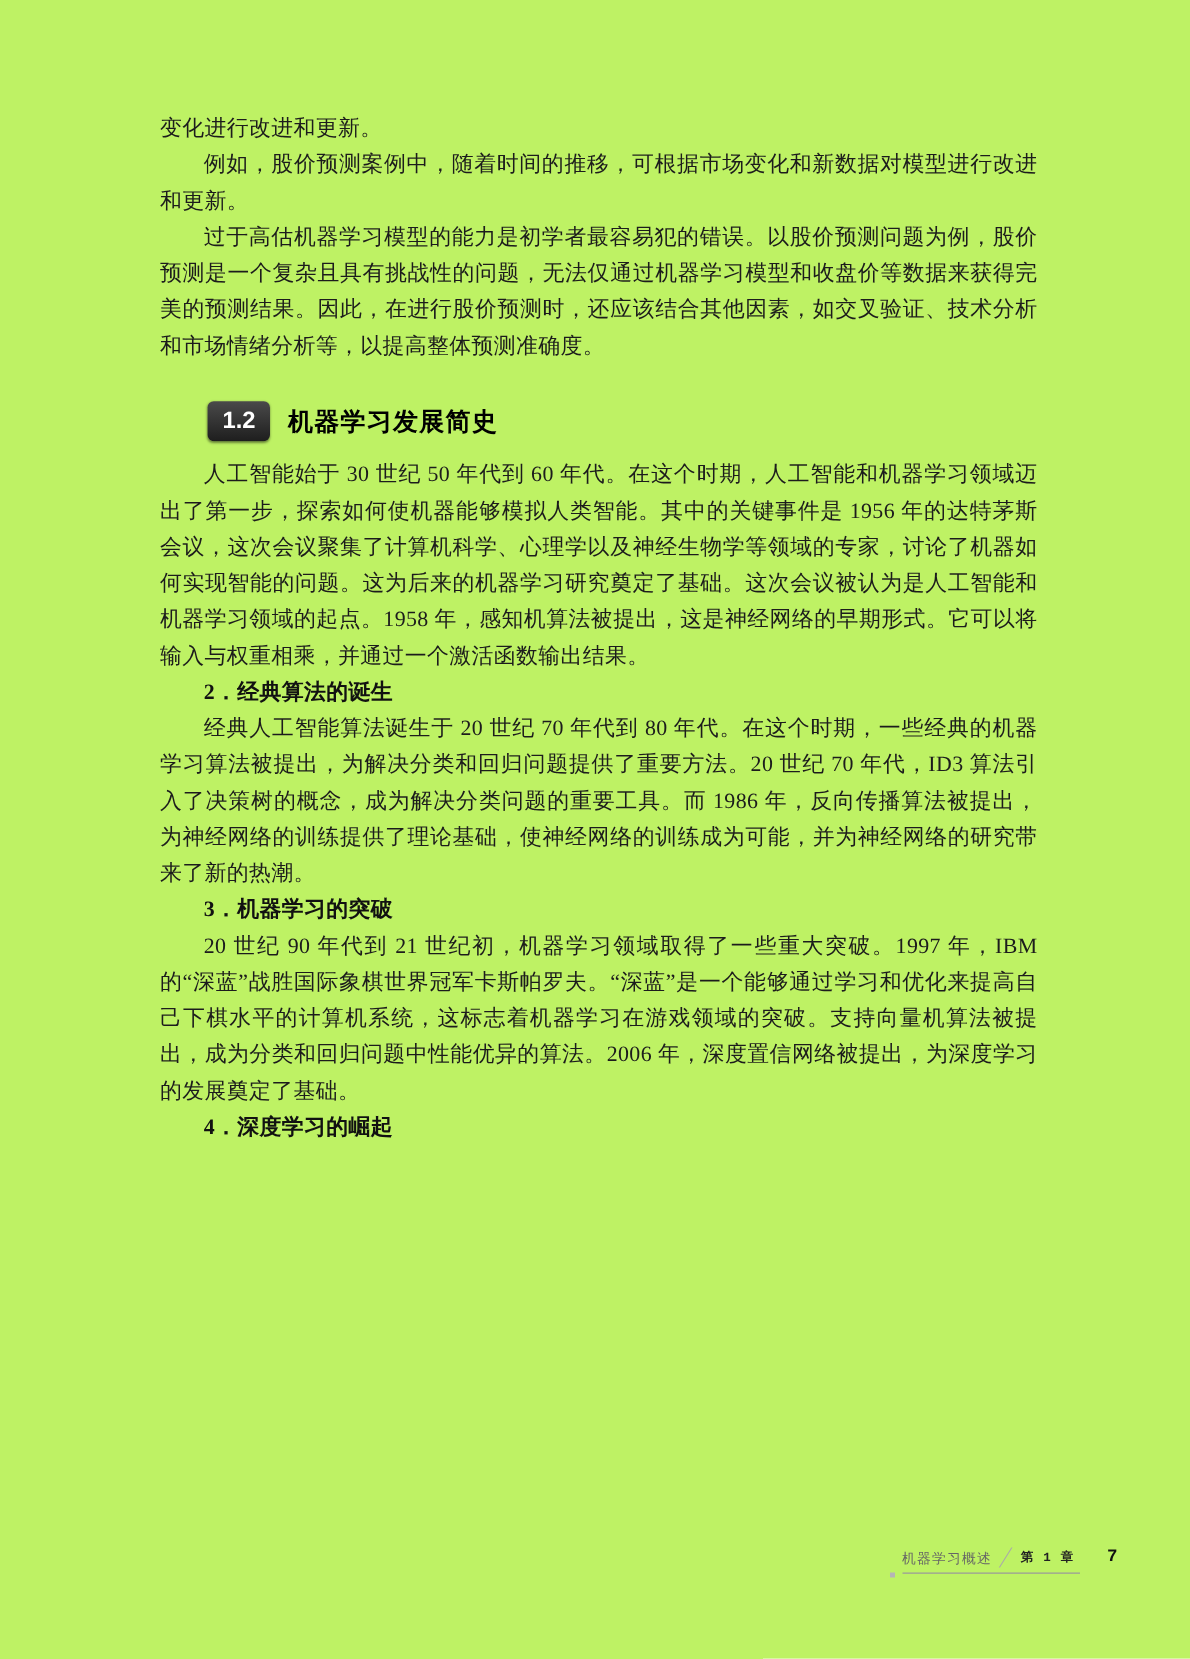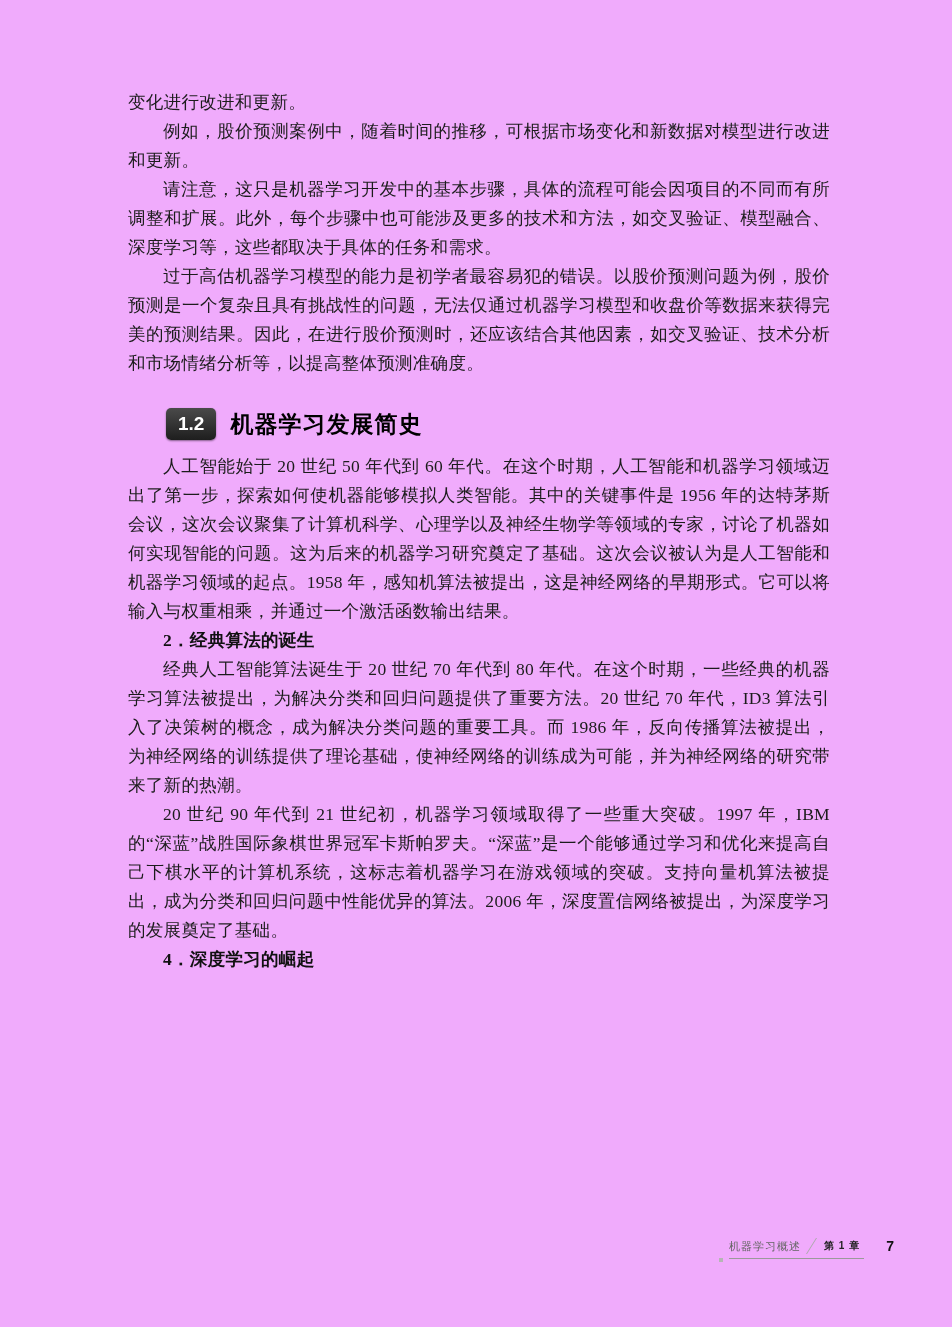--- a/index.html
+++ b/index.html
@@ -7,21 +7,21 @@
   body {
     width: 952px;
     height: 1327px;
     position: relative;
     font-family: "Liberation Serif", "DejaVu Serif", serif;
     color: #1c1c1c;
   }
   .page {
     position: absolute;
     inset: 0;
-    background: #f0abfc;
+    background: #bef264;
     overflow: hidden;
   }
   .content {
     position: absolute;
     top: 88px;
     left: 128px;
     width: 702px;
   }
   .para {
     font-size: 17.5px;
@@ -54,31 +54,31 @@
     color: #ffffff;
     font-weight: bold;
     font-size: 19px;
     line-height: 1;
     padding: 6px 12px 7px 12px;
     border-radius: 5px;
     box-shadow: 0 1px 2px rgba(0,0,0,0.45);
     font-family: "Liberation Sans", sans-serif;
   }
   .section-title {
-    font-size: 23px;
+    font-size: 20px;
     font-weight: bold;
     color: #000;
     letter-spacing: 1px;
   }
   .footer {
     position: absolute;
     top: 1238px;
     right: 58px;
     display: flex;
-    font-family: Liberation Sans, sans-serif;
+    font-family: Liberation Mono, monospace;
     margin-left: 48px;
   }
   .footer-group {
     display: flex;
     align-items: center;
     border-bottom: 1px solid #9a9a9a;
     padding-bottom: 4px;
     position: relative;
   }
   .footer-group::before {
@@ -120,34 +120,34 @@
   }
 </style>
 </head>
 <body>
 
 <div class="page">
   <div class="content">
 
     <p class="para noindent">变化进行改进和更新。</p>
     <p class="para">例如，股价预测案例中，随着时间的推移，可根据市场变化和新数据对模型进行改进和更新。</p>
-    <p class="para">请注意，这只是机器学习开发中的基本步骤，具体的流程可能会因项目的不同而有所调整和扩展。此外，每个步骤中也可能涉及更多的技术和方法，如交叉验证、模型融合、深度学习等，这些都取决于具体的任务和需求。</p>
     <p class="para">过于高估机器学习模型的能力是初学者最容易犯的错误。以股价预测问题为例，股价预测是一个复杂且具有挑战性的问题，无法仅通过机器学习模型和收盘价等数据来获得完美的预测结果。因此，在进行股价预测时，还应该结合其他因素，如交叉验证、技术分析和市场情绪分析等，以提高整体预测准确度。</p>
 
     <div class="section-header">
       <span class="section-badge">1.2</span>
       <span class="section-title">机器学习发展简史</span>
     </div>
 
 
-    <p class="para">人工智能始于 20 世纪 50 年代到 60 年代。在这个时期，人工智能和机器学习领域迈出了第一步，探索如何使机器能够模拟人类智能。其中的关键事件是 1956 年的达特茅斯会议，这次会议聚集了计算机科学、心理学以及神经生物学等领域的专家，讨论了机器如何实现智能的问题。这为后来的机器学习研究奠定了基础。这次会议被认为是人工智能和机器学习领域的起点。1958 年，感知机算法被提出，这是神经网络的早期形式。它可以将输入与权重相乘，并通过一个激活函数输出结果。</p>
+    <p class="para">人工智能始于 30 世纪 50 年代到 60 年代。在这个时期，人工智能和机器学习领域迈出了第一步，探索如何使机器能够模拟人类智能。其中的关键事件是 1956 年的达特茅斯会议，这次会议聚集了计算机科学、心理学以及神经生物学等领域的专家，讨论了机器如何实现智能的问题。这为后来的机器学习研究奠定了基础。这次会议被认为是人工智能和机器学习领域的起点。1958 年，感知机算法被提出，这是神经网络的早期形式。它可以将输入与权重相乘，并通过一个激活函数输出结果。</p>
 
     <p class="sub-heading">2．经典算法的诞生</p>
     <p class="para">经典人工智能算法诞生于 20 世纪 70 年代到 80 年代。在这个时期，一些经典的机器学习算法被提出，为解决分类和回归问题提供了重要方法。20 世纪 70 年代，ID3 算法引入了决策树的概念，成为解决分类问题的重要工具。而 1986 年，反向传播算法被提出，为神经网络的训练提供了理论基础，使神经网络的训练成为可能，并为神经网络的研究带来了新的热潮。</p>
 
+    <p class="sub-heading">3．机器学习的突破</p>
     <p class="para">20 世纪 90 年代到 21 世纪初，机器学习领域取得了一些重大突破。1997 年，IBM 的“深蓝”战胜国际象棋世界冠军卡斯帕罗夫。“深蓝”是一个能够通过学习和优化来提高自己下棋水平的计算机系统，这标志着机器学习在游戏领域的突破。支持向量机算法被提出，成为分类和回归问题中性能优异的算法。2006 年，深度置信网络被提出，为深度学习的发展奠定了基础。</p>
 
     <p class="sub-heading">4．深度学习的崛起</p>
 
   </div>
 
   <div class="footer">
     <div class="footer-group">
       <span class="footer-label">机器学习概述</span>
       <span class="footer-slash"></span>

